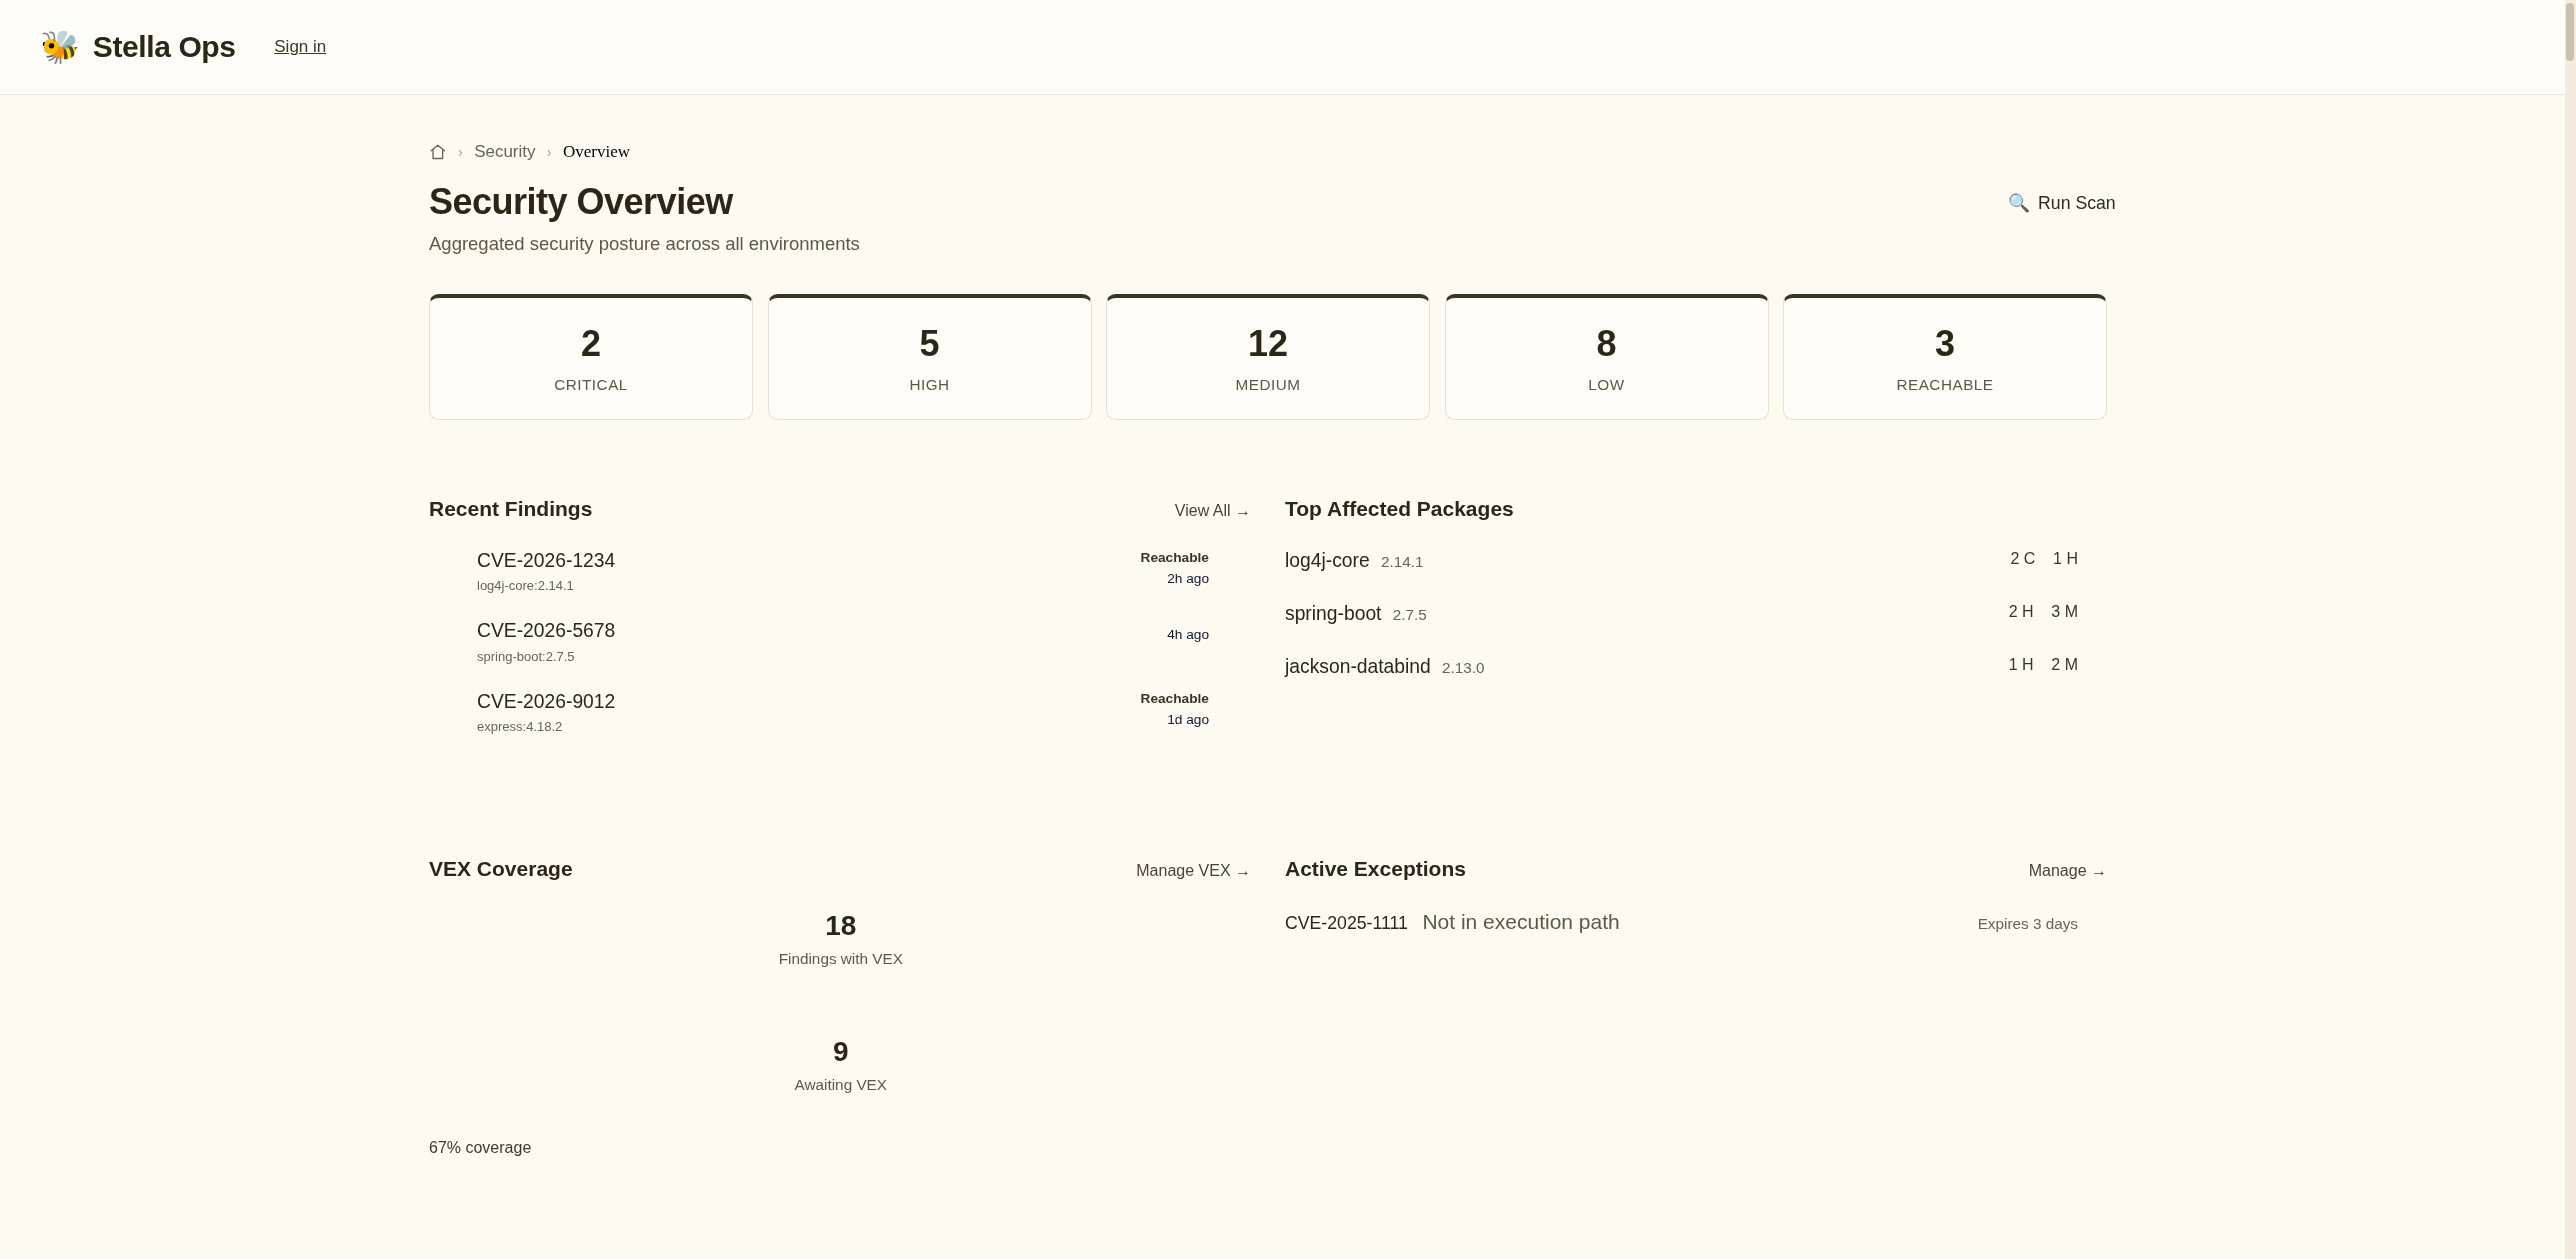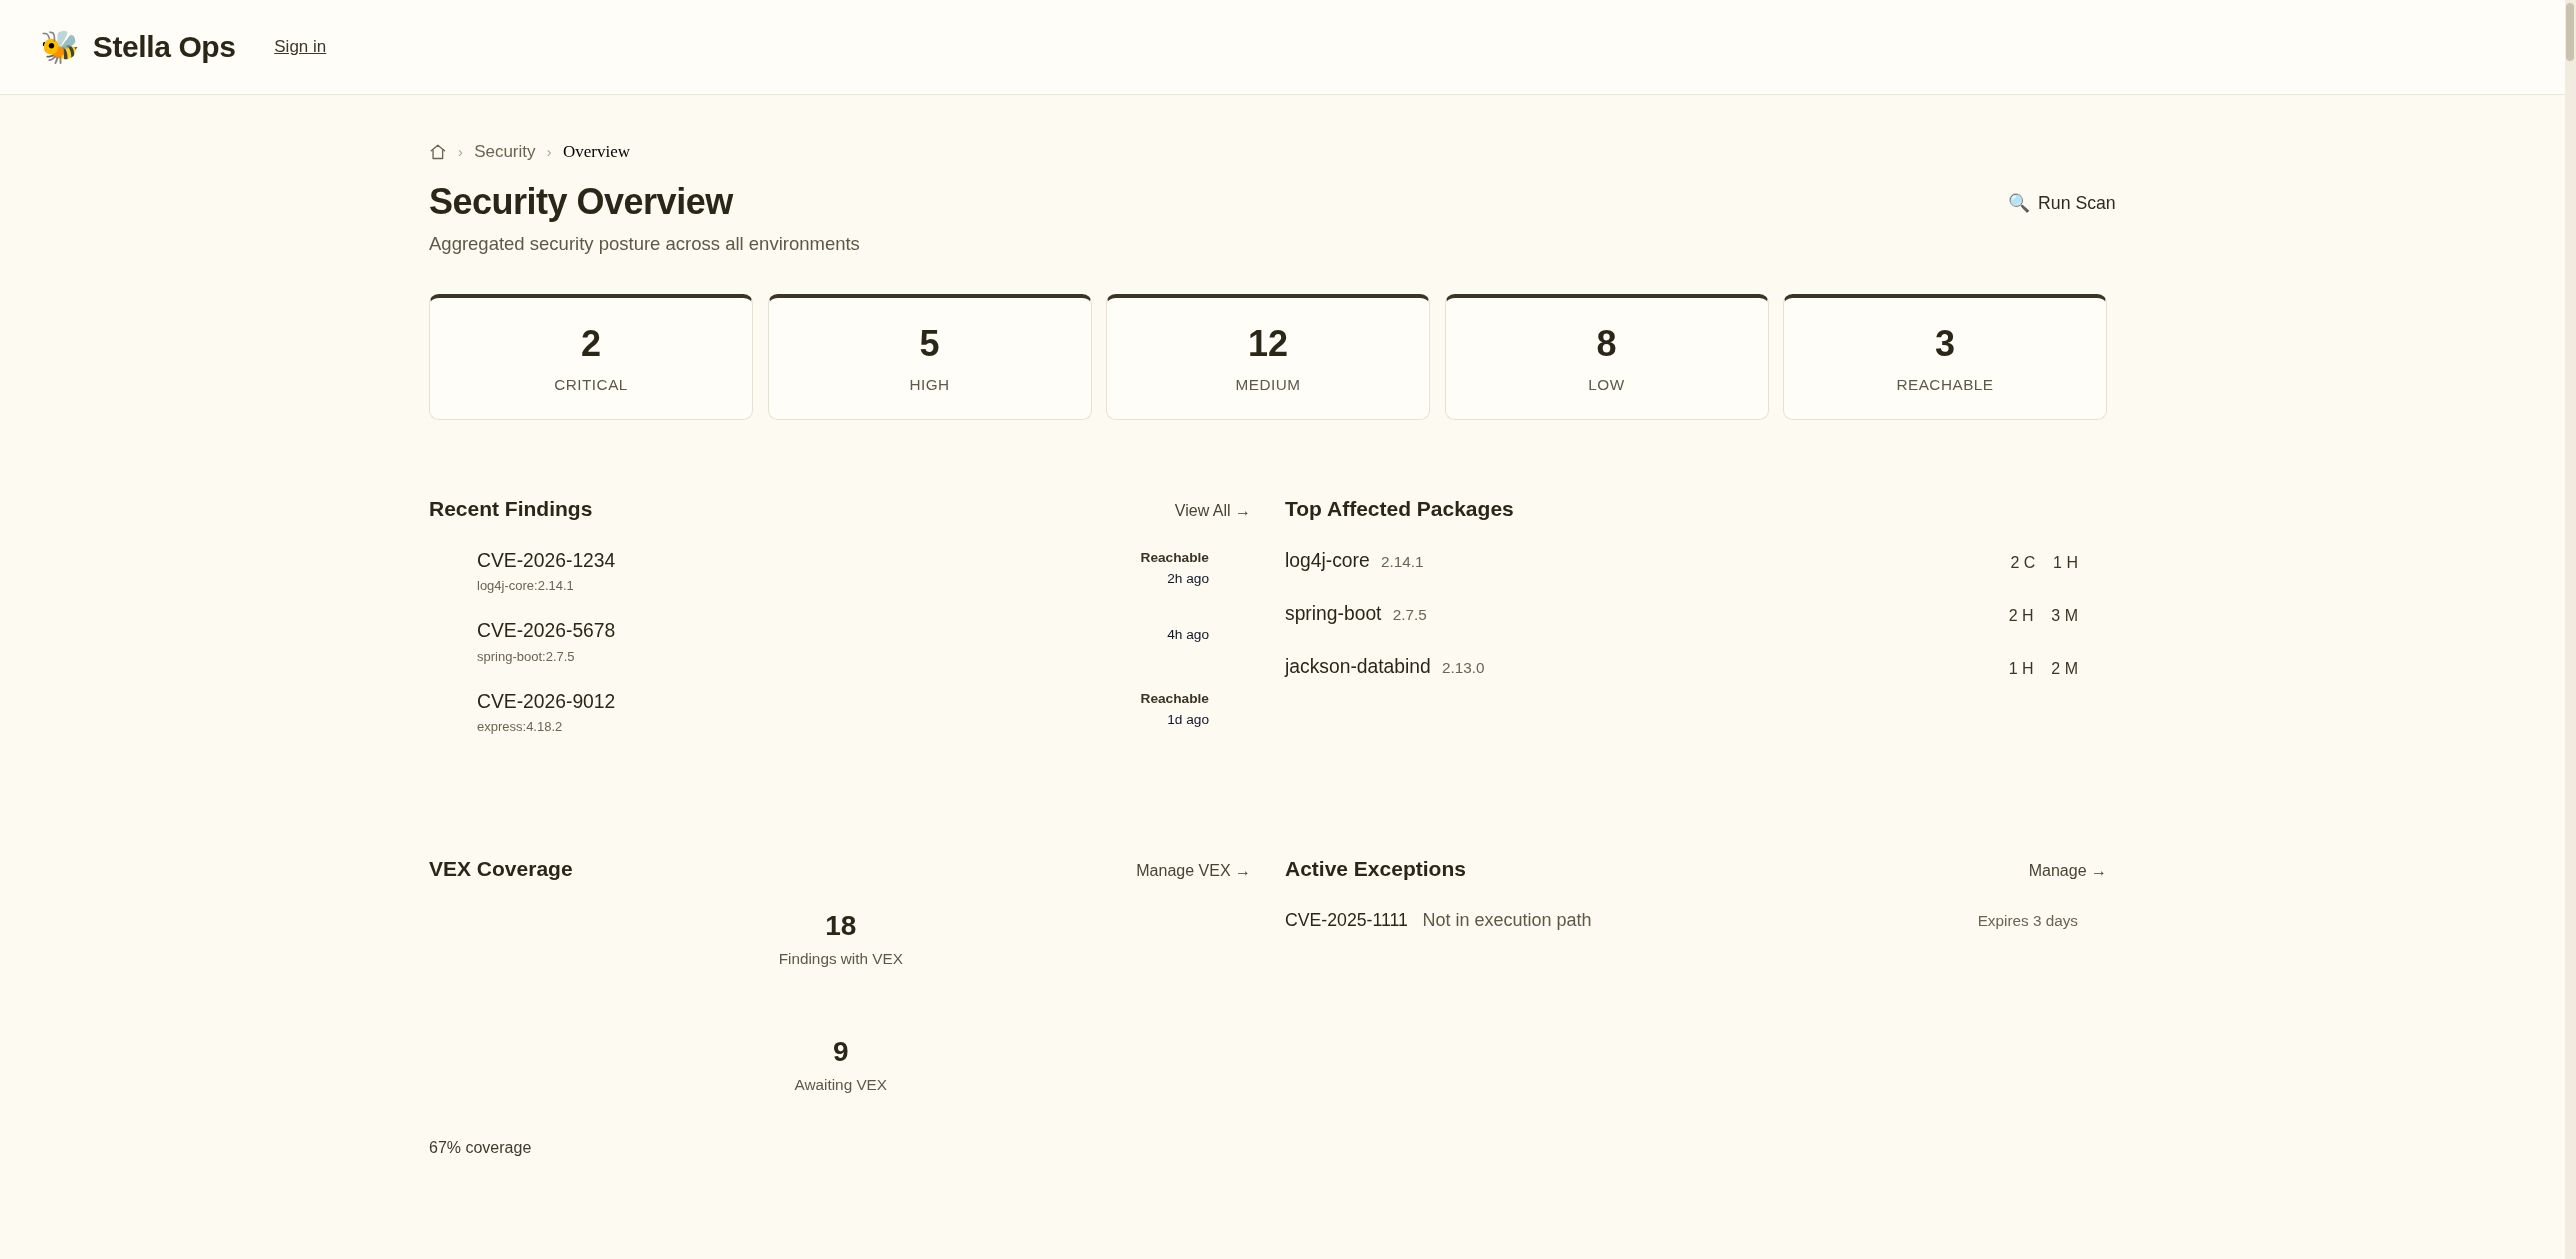--- a/index.html
+++ b/index.html
@@ -213,21 +213,21 @@
   .reachable-tag.hidden { visibility: hidden; }
   .finding-time {
     font-size: 13.7px;
     color: #0f172a;
   }
 
   
   .pkg-row {
     display: flex;
     justify-content: space-between;
-    align-items: flex-end;
+    align-items: flex-start;
     padding: 0 0 31px 0;
     gap: 45px;
   }
   .pkg-left { display: flex; align-items: baseline; gap: 11.3px; }
   .pkg-name { font-size: 19.3px; color: #2b2718; }
   .pkg-ver { font-size: 15.3px; color: #6b6453; }
   .pkg-counts { display: flex; gap: 17.7px; padding-right: 29px; }
   .pkg-count { font-size: 16px; color: #3a3524; }
 
   
@@ -256,21 +256,21 @@
     color: #3f3a2b;
   }
 
   .exception-row {
     display: flex;
     justify-content: space-between;
     align-items: baseline;
   }
   .exc-left { display: flex; align-items: baseline; gap: 14.5px; }
   .exc-id { font-size: 17.7px; color: #2b2718; }
-  .exc-note { font-size: 18px; color: #5e5846; }
+  .exc-note { font-size: 21px; color: #5e5846; }
   .exc-expiry {
     font-size: 15.3px;
     color: #6b6453;
     padding-right: 29px;
   }
 </style>
 </head>
 <body>
 
 <div class="topbar">

